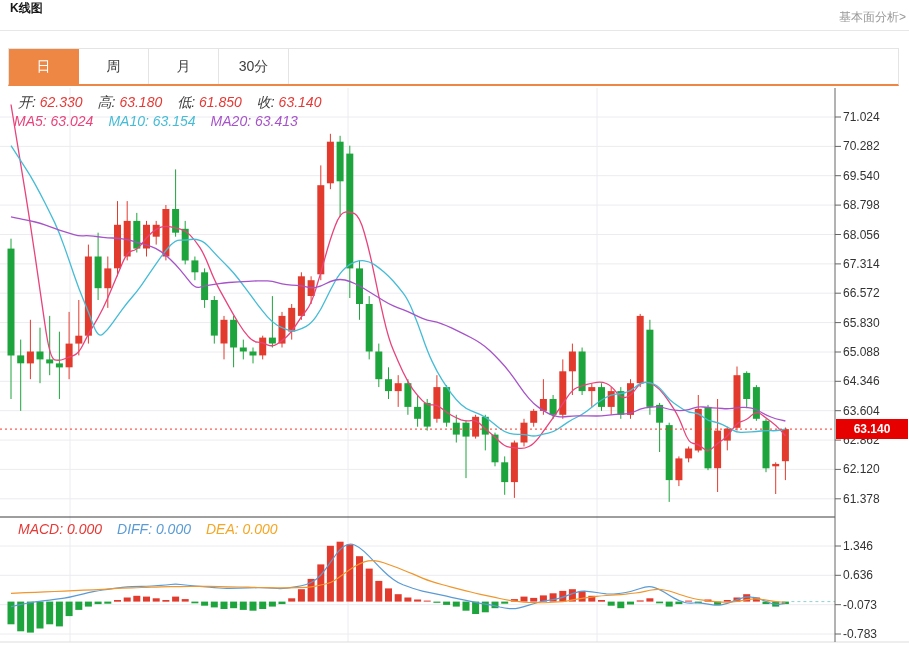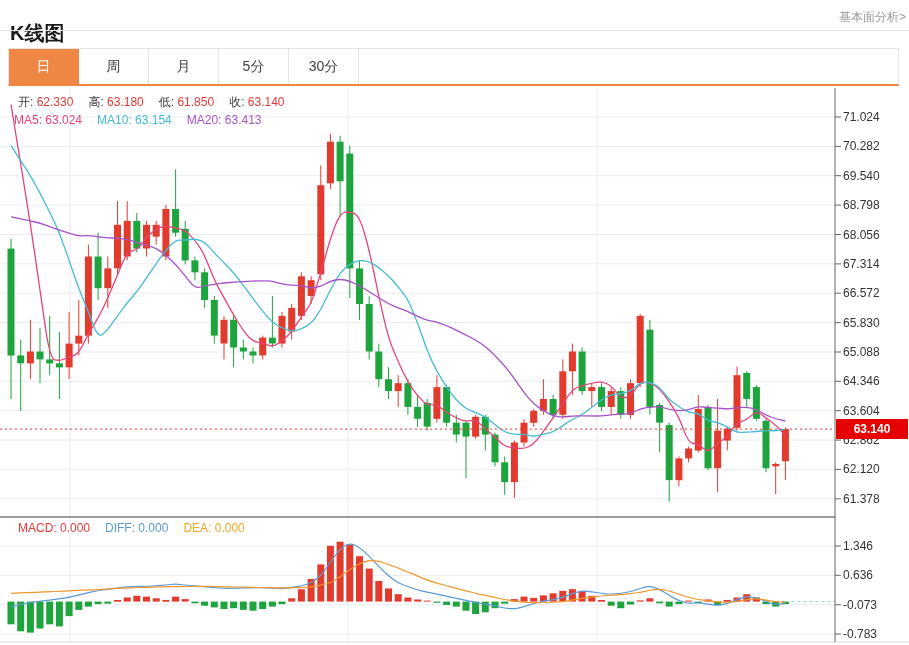--- a/index.html
+++ b/index.html
@@ -1,46 +1,45 @@
 <!DOCTYPE html>
 <html><head>
 <meta charset="utf-8">
 <style>
   html,body{margin:0;padding:0;background:#fff;}
   .stage{position:relative;width:909px;height:645px;background:#fff;overflow:hidden;
          font-family:"Liberation Sans","DejaVu Sans",sans-serif;}
-  .page-title{position:absolute;left:10px;top:20px;font-size:20px;font-weight:bold;color:#1a1a1a;}
+  .page-title{position:absolute;left:10px;top:0;font-size:12px;font-weight:bold;color:#1a1a1a;}
   .analysis-link{position:absolute;right:3px;top:9px;font-size:12px;color:#999;text-decoration:none;cursor:pointer;}
   .header-divider{position:absolute;left:0;top:30px;width:909px;height:1px;background:#e7e7e7;}
   .tabbar{position:absolute;left:8px;top:48px;width:891px;height:38px;border:1px solid #e4e4e4;
           border-bottom:2px solid #ee8744;box-sizing:border-box;display:flex;background:#fff;}
   .tab{width:70px;line-height:35px;text-align:center;font-size:14px;color:#404040;
        border-right:1px solid #e4e4e4;box-sizing:border-box;cursor:pointer;user-select:none;}
   .tab.active{background:#ee8744;color:#fff;border-right-color:#ee8744;}
-  .legend{position:absolute;font-size:12px;white-space:nowrap;z-index:3;}
+  .legend{position:absolute;font-size:14px;white-space:nowrap;z-index:3;font-style:italic;}
   .legend .pair{margin-right:15px;}
   .lg-label{color:#3c3c3c;}
   .lg-value{color:#e53935;}
   #chart-svg{position:absolute;left:0;top:0;z-index:1;}
   .price-tag{position:absolute;left:836px;width:72px;height:20px;background:#e60000;color:#fff;
              font-size:12px;font-weight:bold;line-height:20px;text-align:center;z-index:4;}
 </style>
 </head>
 <body>
 
 <div class="stage">
   <div class="page-title">K线图</div>
   <a class="analysis-link">基本面分析&gt;</a>
   <div class="header-divider"></div>
 
   <div class="tabbar">
       <div class="tab active">日</div>
       <div class="tab">周</div>
       <div class="tab">月</div>
-      <div class="tab">5分</div>
       <div class="tab">30分</div>
     </div>
 
   <svg id="chart-svg" width="909" height="645">
       <line x1="0" y1="117.0" x2="835" y2="117.0" stroke="#ececf0" stroke-width="1"></line>
       <line x1="0" y1="146.4" x2="835" y2="146.4" stroke="#ececf0" stroke-width="1"></line>
       <line x1="0" y1="175.7" x2="835" y2="175.7" stroke="#ececf0" stroke-width="1"></line>
       <line x1="0" y1="205.1" x2="835" y2="205.1" stroke="#ececf0" stroke-width="1"></line>
       <line x1="0" y1="234.5" x2="835" y2="234.5" stroke="#ececf0" stroke-width="1"></line>
       <line x1="0" y1="263.9" x2="835" y2="263.9" stroke="#ececf0" stroke-width="1"></line>

